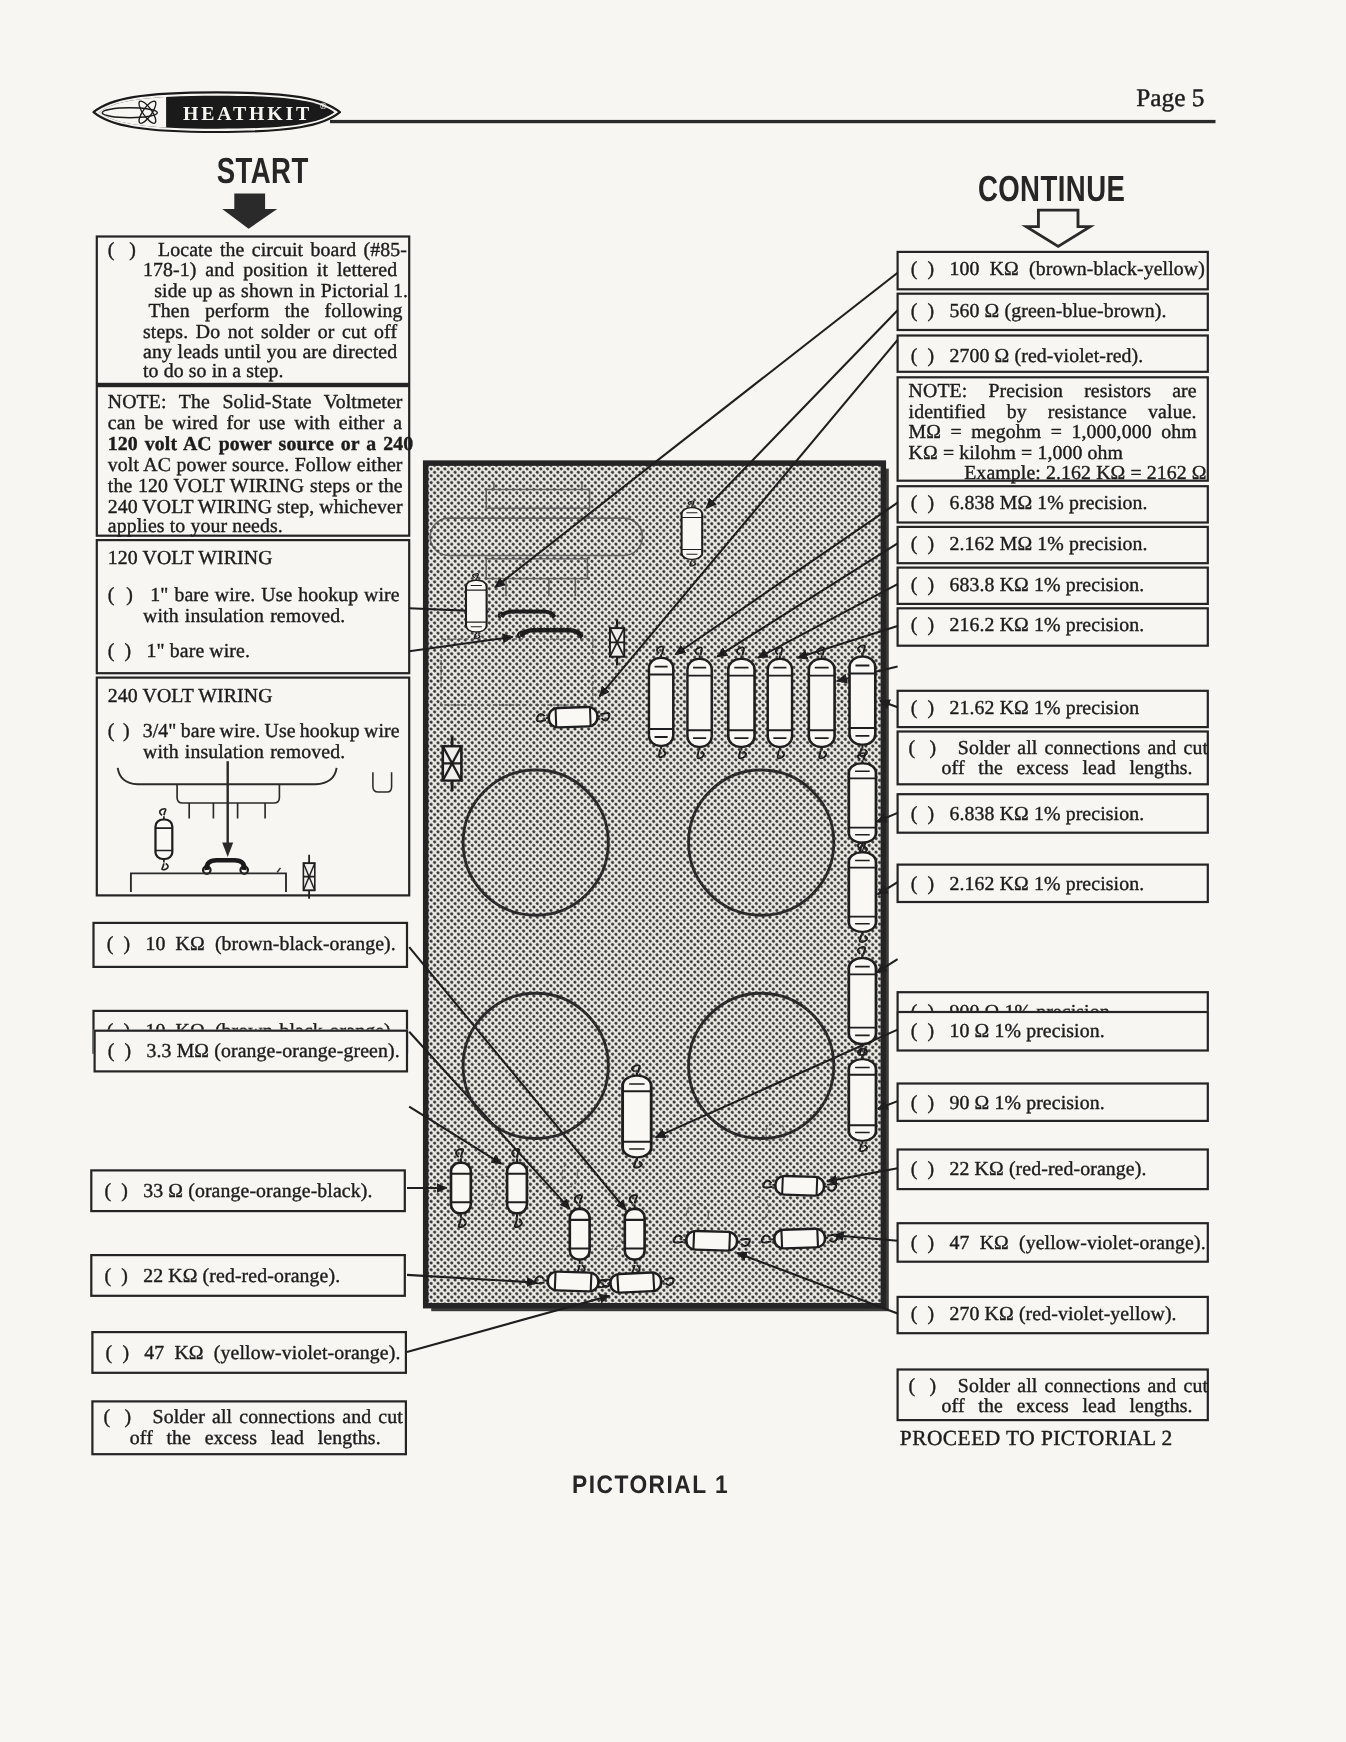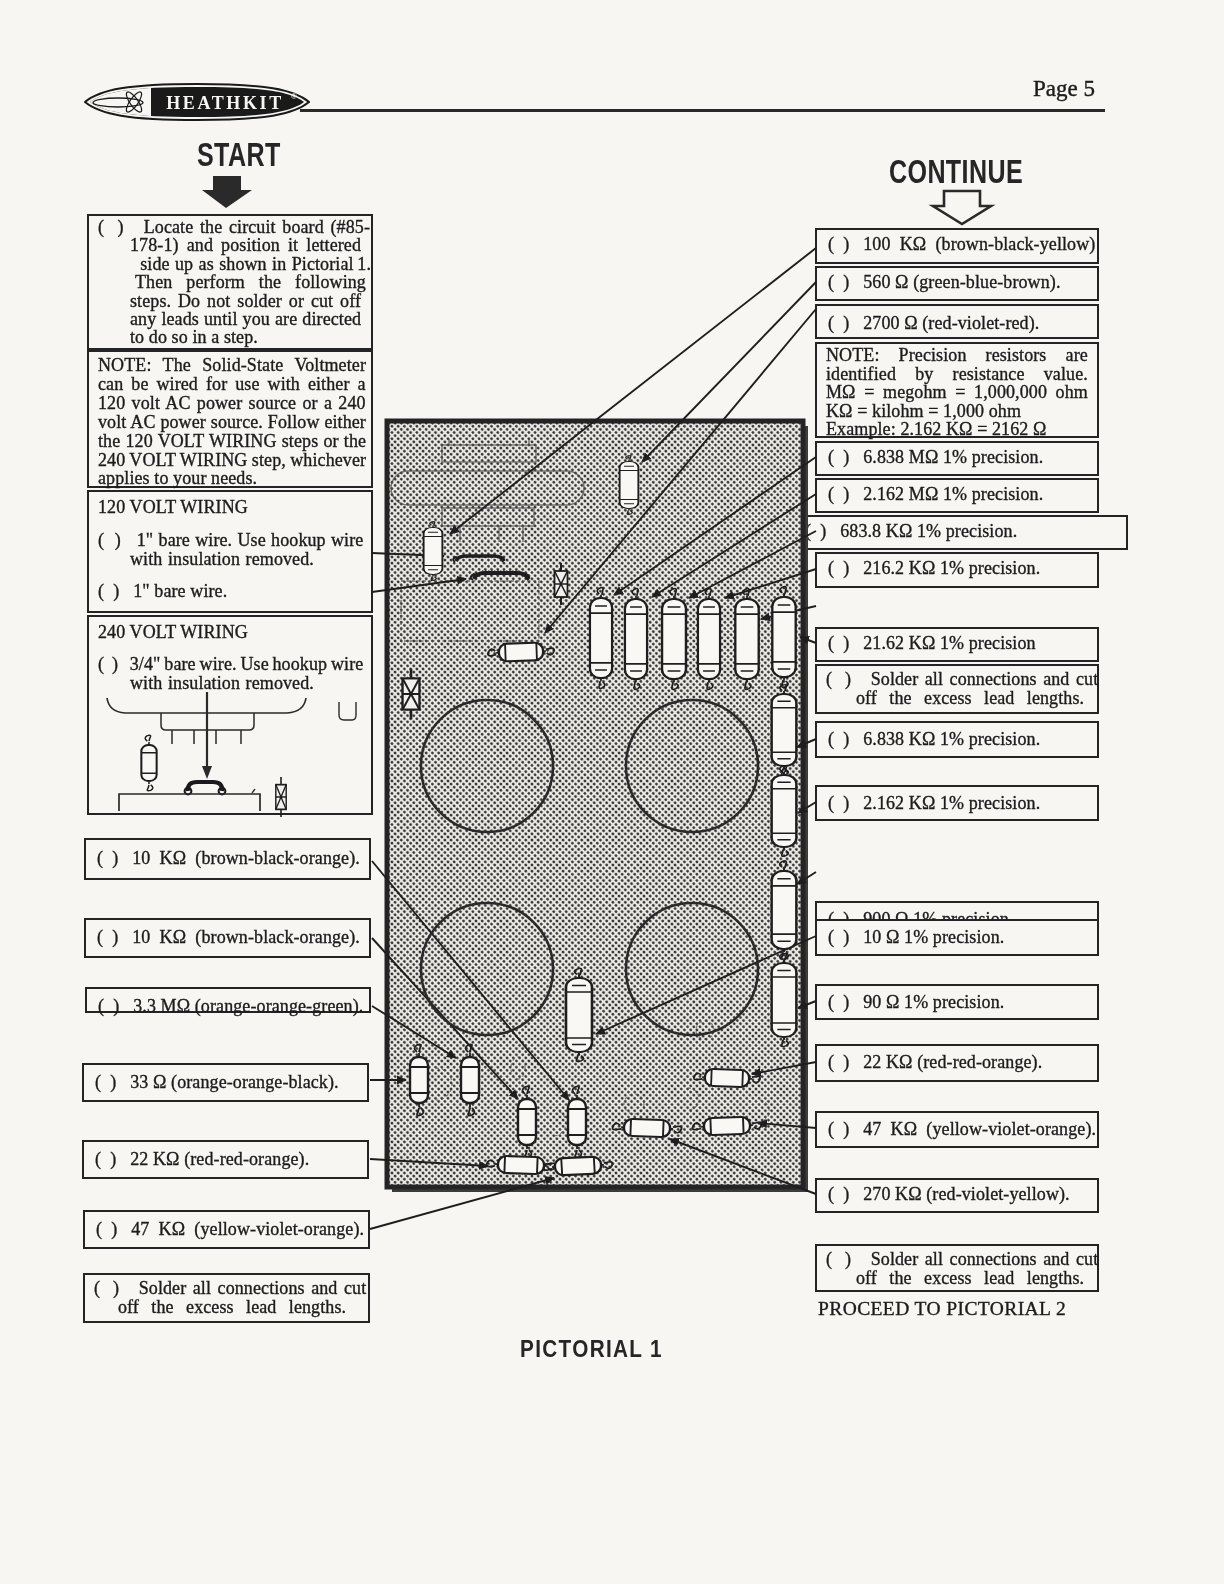--- a/index.html
+++ b/index.html
@@ -47,21 +47,21 @@
 <div class="ct" style="word-spacing:0.8px;text-align:right;">side up as shown in Pictorial 1.</div>
 <div class="ct" style="word-spacing:9.3px;text-align:center;">Then perform the following</div>
 <div class="ct" style="word-spacing:2.3px;">steps. Do not solder or cut off</div>
 <div class="ct" style="word-spacing:0.5px;">any leads until you are directed</div>
 <div class="ct" style="word-spacing:0px;">to do so in a step.</div>
 </div>
 
 <div class="box" style="left:87px;top:350px;width:286px;height:138px;padding-top:4px;">
 <div class="bl" style="word-spacing:6.8px;">NOTE: The Solid-State Voltmeter</div>
 <div class="bl" style="word-spacing:3.4px;">can be wired for use with either a</div>
-<div class="bl" style="word-spacing:1.7px;">120 volt AC power source or a 240</div>
+<div class="bl" style="word-spacing:1.7px;font-weight:bold;">120 volt AC power source or a 240</div>
 <div class="bl" style="word-spacing:0.3px;">volt AC power source. Follow either</div>
 <div class="bl" style="word-spacing:0.6px;">the 120 VOLT WIRING steps or the</div>
 <div class="bl" style="word-spacing:-0.2px;">240 VOLT WIRING step, whichever</div>
 <div class="bl" style="word-spacing:0;">applies to your needs.</div>
 </div>
 
 <div class="box" style="left:87px;top:490px;width:286px;height:123px;">
 <div class="bl" style="padding-top:6px;">120 VOLT WIRING</div>
 <div class="bl" style="padding-top:14px;word-spacing:0.7px;">(&nbsp;&nbsp;)&nbsp;&nbsp;&nbsp;1" bare wire. Use hookup wire</div>
 <div class="ct" style="word-spacing:1px;">with insulation removed.</div>
@@ -71,21 +71,21 @@
 <div class="box" style="left:87px;top:615px;width:286px;height:200px;">
 <div class="bl" style="padding-top:6px;">240 VOLT WIRING</div>
 <div class="bl" style="padding-top:13px;word-spacing:-0.7px;">(&nbsp;&nbsp;)&nbsp;&nbsp;&nbsp;3/4" bare wire. Use hookup wire</div>
 <div class="ct" style="word-spacing:1px;">with insulation removed.</div>
 </div>
 
 <div class="box one" style="left:84px;top:838px;width:287px;height:42px;padding-top:9px;">(&nbsp;&nbsp;)&nbsp;&nbsp;&nbsp;10&nbsp;&nbsp;KΩ&nbsp;&nbsp;(brown-black-orange).</div>
 
 <div class="box one" style="left:84px;top:918px;width:287px;height:40px;">(&nbsp;&nbsp;)&nbsp;&nbsp;&nbsp;10&nbsp;&nbsp;KΩ&nbsp;&nbsp;(brown-black-orange).</div>
 
-<div class="box one" style="left:85px;top:987px;width:286px;height:26px;">(&nbsp;&nbsp;)&nbsp;&nbsp;&nbsp;3.3 MΩ (orange-orange-green).</div>
+<div class="box one" style="left:85px;top:936px;width:286px;height:39px;">(&nbsp;&nbsp;)&nbsp;&nbsp;&nbsp;3.3 MΩ (orange-orange-green).</div>
 
 <div class="box one" style="left:82px;top:1063px;width:287px;height:39px;">(&nbsp;&nbsp;)&nbsp;&nbsp;&nbsp;33 Ω (orange-orange-black).</div>
 
 <div class="box one" style="left:82px;top:1140px;width:287px;height:39px;">(&nbsp;&nbsp;)&nbsp;&nbsp;&nbsp;22 KΩ (red-red-orange).</div>
 
 <div class="box one" style="left:83px;top:1210px;width:287px;height:39px;">(&nbsp;&nbsp;)&nbsp;&nbsp;&nbsp;47&nbsp;&nbsp;KΩ&nbsp;&nbsp;(yellow-violet-orange).</div>
 
 <div class="box" style="left:83px;top:1273px;width:287px;height:50px;padding-top:4px;">
 <div class="bl" style="word-spacing:1.9px;">(&nbsp;&nbsp;)&nbsp;&nbsp;&nbsp;Solder all connections and cut</div>
 <div class="ct" style="padding-left:33px;word-spacing:7.8px;">off the excess lead lengths.</div>
@@ -97,28 +97,28 @@
 
 <div class="box one" style="left:815px;top:266px;width:284px;height:35px;padding-top:5px;">(&nbsp;&nbsp;)&nbsp;&nbsp;&nbsp;560 Ω (green-blue-brown).</div>
 
 <div class="box one" style="left:815px;top:304px;width:284px;height:35px;padding-top:8px;">(&nbsp;&nbsp;)&nbsp;&nbsp;&nbsp;2700 Ω (red-violet-red).</div>
 
 <div class="box" style="left:815px;top:342px;width:284px;height:96px;padding-top:2px;line-height:18.6px;">
 <div class="bl" style="word-spacing:14.5px;">NOTE: Precision resistors are</div>
 <div class="bl" style="word-spacing:14.6px;">identified by resistance value.</div>
 <div class="bl" style="word-spacing:4px;">MΩ = megohm = 1,000,000 ohm</div>
 <div class="bl" style="word-spacing:0;">KΩ = kilohm = 1,000 ohm</div>
-<div class="bl" style="word-spacing:0;">Example: 2.162 KΩ =  2162 Ω</div>
+<div class="bl" style="word-spacing:0;text-align:right;">Example: 2.162 KΩ =  2162 Ω</div>
 </div>
 
 <div class="box one" style="left:815px;top:441px;width:284px;height:35px;padding-top:5px;">(&nbsp;&nbsp;)&nbsp;&nbsp;&nbsp;6.838 MΩ 1% precision.</div>
 
 <div class="box one" style="left:815px;top:478px;width:284px;height:35px;padding-top:5px;">(&nbsp;&nbsp;)&nbsp;&nbsp;&nbsp;2.162 MΩ 1% precision.</div>
 
-<div class="box one" style="left:792px;top:515px;width:336px;height:35px;padding-top:5px;">(&nbsp;&nbsp;)&nbsp;&nbsp;&nbsp;683.8 KΩ 1% precision.</div>
+<div class="box one" style="left:815px;top:515px;width:284px;height:35px;padding-top:5px;">(&nbsp;&nbsp;)&nbsp;&nbsp;&nbsp;683.8 KΩ 1% precision.</div>
 
 <div class="box one" style="left:815px;top:552px;width:284px;height:36px;padding-top:5px;">(&nbsp;&nbsp;)&nbsp;&nbsp;&nbsp;216.2 KΩ 1% precision.</div>
 
 
 <div class="box one" style="left:815px;top:627px;width:284px;height:35px;padding-top:5px;">(&nbsp;&nbsp;)&nbsp;&nbsp;&nbsp;21.62 KΩ 1% precision</div>
 
 <div class="box" style="left:815px;top:664px;width:284px;height:50px;padding-top:4px;">
 <div class="bl" style="word-spacing:1.9px;">(&nbsp;&nbsp;)&nbsp;&nbsp;&nbsp;Solder all connections and cut</div>
 <div class="ct" style="padding-left:39px;word-spacing:7.8px;">off the excess lead lengths.</div>
 </div>

